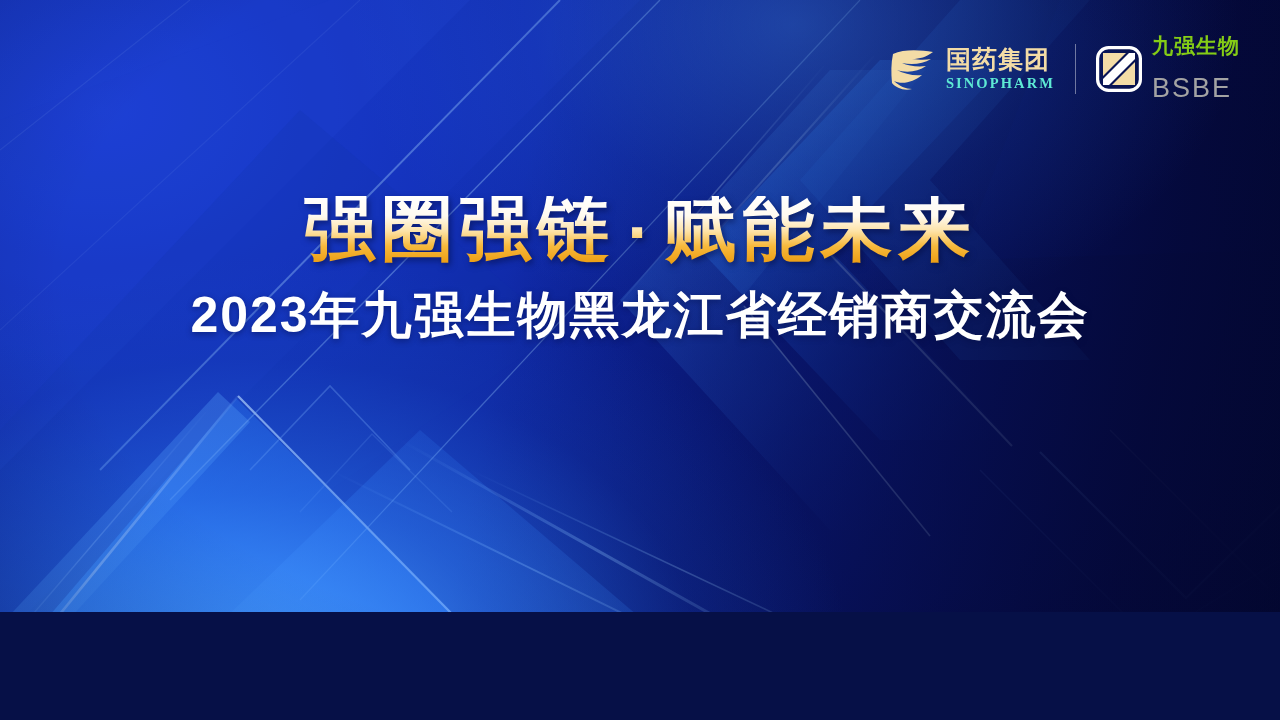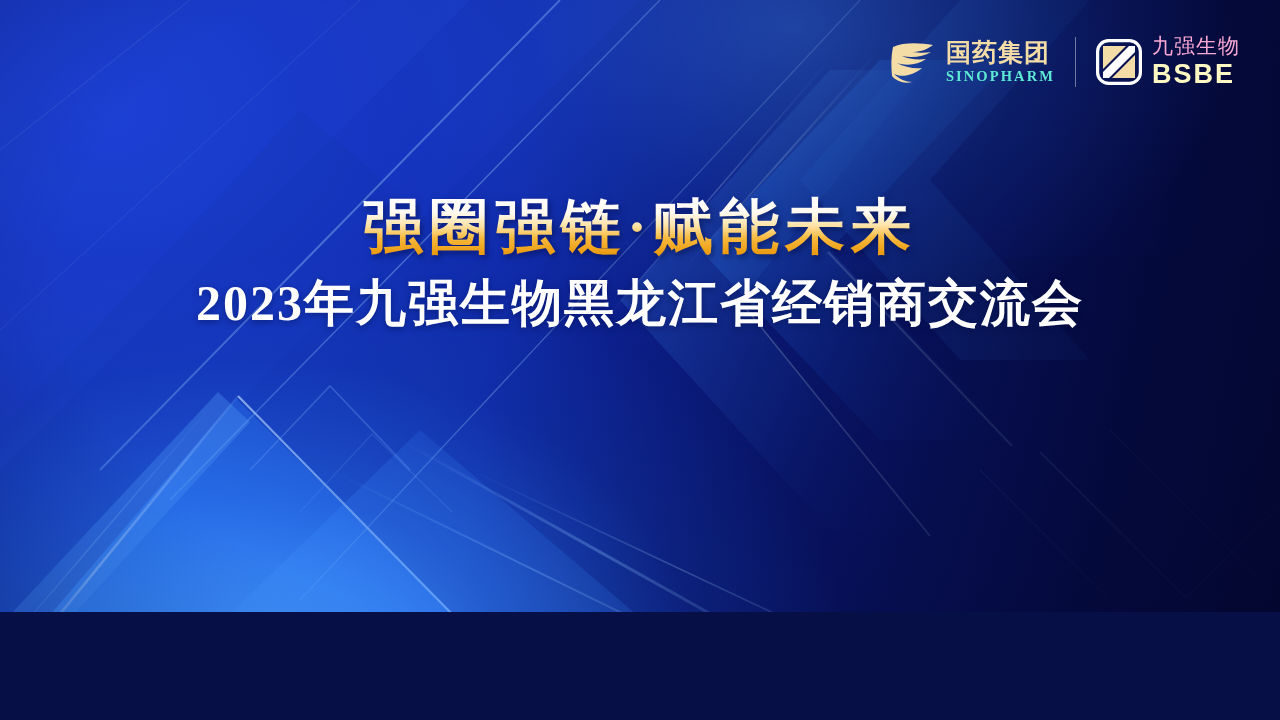--- a/index.html
+++ b/index.html
@@ -46,47 +46,47 @@
     font-family:"DejaVu Sans","Liberation Sans",sans-serif;
   }
   .sino-en{
     font-size:14.5px;font-weight:700;color:#5eead4;letter-spacing:2.1px;
     margin-top:4px;font-family:"Liberation Serif","DejaVu Serif",serif;
   }
   .divider{width:1px;height:50px;background:rgba(255,255,255,.42);}
   .bsbe-mark{width:46px;height:46px;flex:0 0 auto;}
   .bsbe-txt{display:flex;flex-direction:column;align-items:flex-start;line-height:1;}
   .bsbe-cn{
-    font-size:21px;font-weight:400;color:#f9a8d4;letter-spacing:1px;
+    font-size:21px;font-weight:700;color:#84cc16;letter-spacing:1px;
     font-family:"DejaVu Sans","Liberation Sans",sans-serif;
   }
   .bsbe-en{
-    font-size:27px;font-weight:700;color:#fef9c3;letter-spacing:2px;margin-top:4px;
+    font-size:27px;font-weight:400;color:#a3a3a3;letter-spacing:2px;margin-top:18px;
   }
 
   
   .center{
     position:absolute;left:0;right:0;top:196px;
     z-index:25;text-align:center;
   }
   .title{
-    font-size:60px;font-weight:700;line-height:1.06;
+    font-size:72px;font-weight:700;line-height:1.06;
     letter-spacing:6px;
-    font-family:Liberation Serif, serif;
+    font-family:Liberation Mono, monospace;
     background:linear-gradient(180deg,#ffffff 0%,#fffaf0 26%,#fde3a8 46%,#f7b93c 66%,#eda017 86%,#e09207 100%);
     -webkit-background-clip:text;background-clip:text;
     color:transparent;-webkit-text-fill-color:transparent;
     filter:drop-shadow(2px 3px 3px rgba(2,10,60,.55));
     display:inline-block;
     margin:0;
   }
   .subtitle{
     margin-top:16px;
     font-size:50px;font-weight:700;color:#ffffff;letter-spacing:2px;
-    font-family:Liberation Serif, serif;
+    font-family:Liberation Sans, sans-serif;
     text-shadow:0 2px 6px rgba(2,10,60,.45);
     line-height:1.1;
   }
   .dateline{
     margin-top:26px;
     font-size:31px;font-weight:400;color:#f2f6ff;letter-spacing:2px;
     font-family:"DejaVu Sans","Liberation Sans",sans-serif;
     text-shadow:0 2px 5px rgba(2,10,60,.45);
   }
   .dl-gap{display:inline-block;width:34px;}

